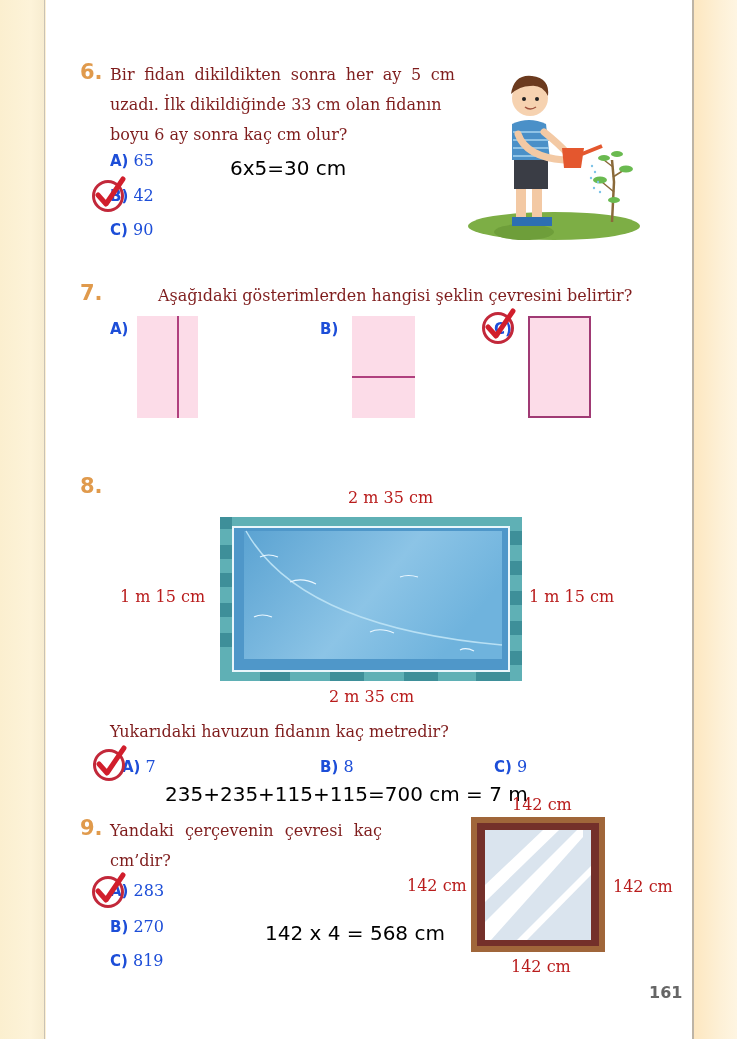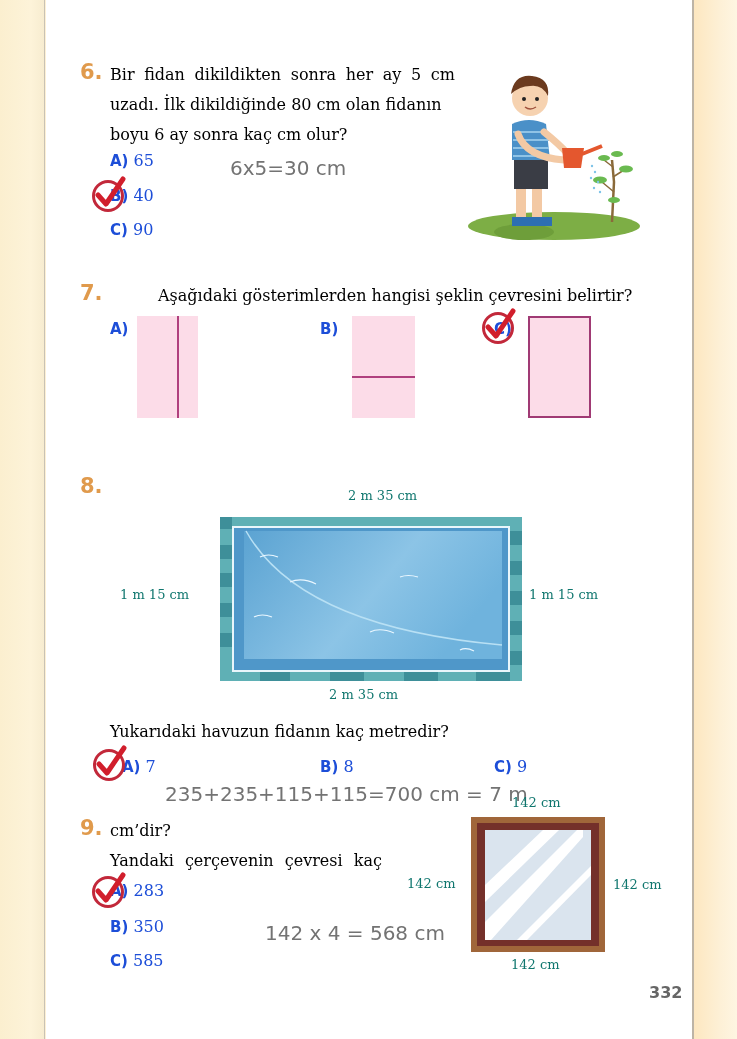--- a/index.html
+++ b/index.html
@@ -5,25 +5,25 @@
   * { box-sizing: border-box; margin: 0; padding: 0; }
   html, body { width: 737px; height: 1039px; overflow: hidden; }
   body { background: #fdf0d4; position: relative; font-family: "DejaVu Serif", serif; color: #222; }
   .left-margin { position: absolute; left: 0; top: 0; width: 45px; height: 1039px;
     background: linear-gradient(to right, #fbefcf, #fdf3d9 70%, #f7ecd0); border-right: 1px solid #c9c2b4; }
   .right-margin { position: absolute; left: 692px; top: 0; width: 45px; height: 1039px;
     background: linear-gradient(to right, #fde7c0, #fdf0d6 60%, #fef5e2); border-left: 2px solid #bdb4a6; }
   .page { position: absolute; left: 46px; top: 0; width: 646px; height: 1039px; background: #fff; }
   .abs { position: absolute; }
   .qnum { font-family: "DejaVu Sans", sans-serif; font-weight: bold; color: #e09a4c; font-size: 21px; }
-  .qtext { font-size: 16px; line-height: 30px; color: #000000; }
+  .qtext { font-size: 16px; line-height: 30px; color: #7f1d1d; }
   .opt { font-size: 16px; color: #1d4ed8; white-space: nowrap; }
   .opt b { font-family: "DejaVu Sans", sans-serif; font-weight: bold; font-size: 15px; }
-  .hand { font-family: "DejaVu Sans", sans-serif; color: #737373; font-size: 20px; white-space: nowrap; }
-  .meas { font-size: 13px; color: #0f766e; white-space: nowrap; }
+  .hand { font-family: "DejaVu Sans", sans-serif; color: #000000; font-size: 20px; white-space: nowrap; }
+  .meas { font-size: 16px; color: #b91c1c; white-space: nowrap; }
   .check { position: absolute; width: 36px; height: 36px; }
   .pagenum { font-family: "DejaVu Sans", sans-serif; font-weight: bold; color: #666; font-size: 16px; }
 </style>
 </head>
 <body>
 
 <div class="left-margin"></div>
 <div class="right-margin"></div>
 
 <div class="page">
@@ -33,29 +33,29 @@
       <g id="chk">
         <circle cx="17" cy="20" r="14.5" fill="none" stroke="#c2283a" stroke-width="3"></circle>
         <path d="M7 19 L15 28 L32 3" fill="none" stroke="#d11e2c" stroke-width="5" stroke-linecap="round" stroke-linejoin="round"></path>
       </g>
     </defs>
   </svg>
 
   <div class="abs qnum" style="left:34px; top:60px;">6.</div>
   <div class="abs qtext" style="left:64px; top:60px; width:345px;">
     <div style="text-align:justify; text-align-last:justify;">Bir fidan dikildikten sonra her ay 5 cm</div>
-    <div>uzadı. İlk dikildiğinde 80 cm olan fidanın</div>
+    <div>uzadı. İlk dikildiğinde 33 cm olan fidanın</div>
     <div>boyu 6 ay sonra kaç cm olur?</div>
   </div>
 
   <div class="abs opt" style="left:64px; top:151px;">
     <b>A)</b> <span>65</span>
   </div>
   <div class="abs opt" style="left:64px; top:186px;">
-    <b>B)</b> <span>40</span>
+    <b>B)</b> <span>42</span>
   </div>
   <svg class="check" style="left:45px; top:176px;" viewBox="0 0 36 36">
       <use href="#chk"></use>
     </svg>
   <div class="abs opt" style="left:64px; top:220px;">
     <b>C)</b> <span>90</span>
   </div>
 
   <div class="abs hand" style="left:184px; top:156px;">6x5=30 cm</div>
 
@@ -176,39 +176,39 @@
   <div class="abs opt" style="left:76px; top:757px;"><b>A)</b> <span>7</span></div>
   <svg class="check" style="left:46px; top:745px;" viewBox="0 0 36 36">
       <use href="#chk"></use>
     </svg>
   <div class="abs opt" style="left:274px; top:757px;"><b>B)</b> <span>8</span></div>
   <div class="abs opt" style="left:448px; top:757px;"><b>C)</b> <span>9</span></div>
   <div class="abs hand" style="left:119px; top:782px;">235+235+115+115=700 cm = 7 m</div>
 
   <div class="abs qnum" style="left:34px; top:816px;">9.</div>
   <div class="abs qtext" style="left:64px; top:816px; width:272px;">
+    <div style="text-align:justify; text-align-last:justify;">Yandaki çerçevenin çevresi kaç</div>
     <div>cm’dir?</div>
-    <div style="text-align:justify; text-align-last:justify;">Yandaki çerçevenin çevresi kaç</div>
   </div>
   <div class="abs opt" style="left:64px; top:881px;"><b>A)</b> <span>283</span></div>
   <svg class="check" style="left:45px; top:872px;" viewBox="0 0 36 36">
       <use href="#chk"></use>
     </svg>
-  <div class="abs opt" style="left:64px; top:917px;"><b>B)</b> <span>350</span></div>
-  <div class="abs opt" style="left:64px; top:951px;"><b>C)</b> <span>585</span></div>
+  <div class="abs opt" style="left:64px; top:917px;"><b>B)</b> <span>270</span></div>
+  <div class="abs opt" style="left:64px; top:951px;"><b>C)</b> <span>819</span></div>
   <div class="abs hand" style="left:219px; top:921px;">142 x 4 = 568 cm</div>
 
   <div class="abs meas" style="left:466px; top:795px;">142 cm</div>
   <div class="abs meas" style="left:361px; top:876px;">142 cm</div>
   <div class="abs meas" style="left:567px; top:877px;">142 cm</div>
   <div class="abs meas" style="left:465px; top:957px;">142 cm</div>
 
   <svg class="abs" style="left:425px; top:817px;" width="134" height="135" viewBox="0 0 134 135">
     <rect x="0" y="0" width="134" height="135" fill="#a0663a"></rect>
     <rect x="6" y="6" width="122" height="123" fill="#74302a"></rect>
     <rect x="14" y="13" width="106" height="110" fill="#dae4ee"></rect>
     <polygon points="14,68 72,13 88,13 14,85" fill="#ffffff"></polygon>
     <polygon points="14,105 106,13 112,13 112,20 20,123 14,123" fill="#ffffff"></polygon>
     <polygon points="46,123 120,49 120,58 56,123" fill="#ffffff"></polygon>
   </svg>
 
-  <div class="abs pagenum" style="left:603px; top:983px;">332</div>
+  <div class="abs pagenum" style="left:603px; top:983px;">161</div>
 </div>
 
 </body></html>

